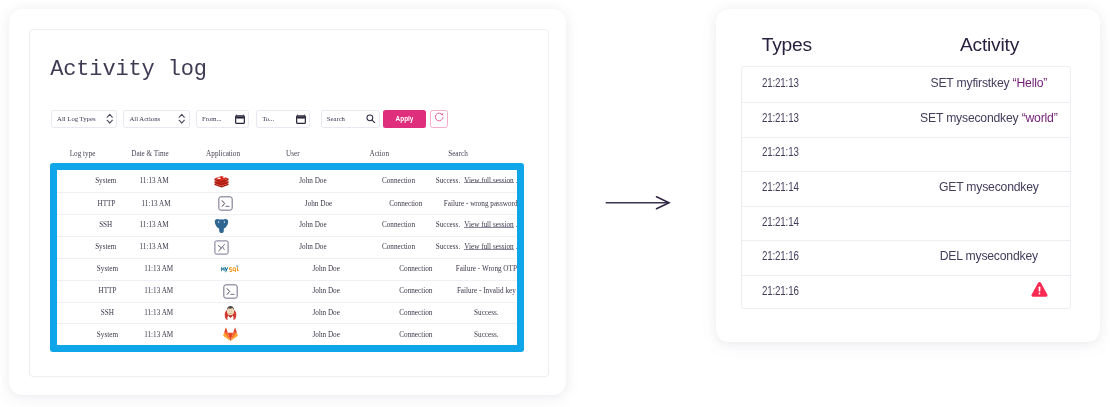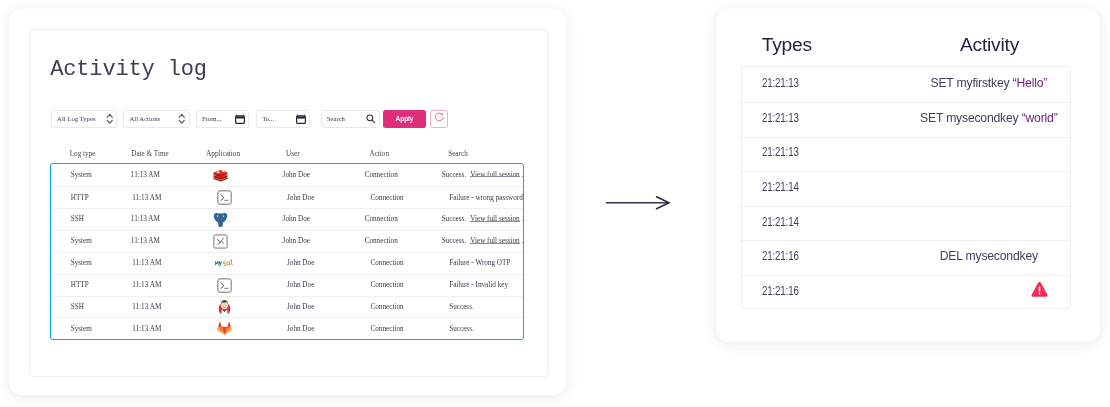--- a/index.html
+++ b/index.html
@@ -47,21 +47,21 @@
     width:18.2px; height:18px; border-radius:2.5px; background:#fff;
     border:1px solid #f4aecb; display:flex; align-items:center; justify-content:center;
   }
 
   
   #log-table{ position:absolute; left:50.2px; top:144px; width:474.3px; }
   #log-table .th{ display:flex; height:19.2px; align-items:center; font-size:7.2px; color:#4a4357;
      letter-spacing:0px; }
   #log-table .row{ display:flex; height:21.9px; align-items:center; font-size:7.2px; color:#3c3549;
     border-top:1px solid #f1eff4; }
-  #log-table .rows{ border:1px solid #0ea5e9; border-radius:3px; }
+  #log-table .rows{ border:7px solid #0ea5e9; border-radius:3px;text-align:center; }
   #log-table .rows .row:first-child{ border-top:none; }
   .c0{ width:81px; padding-left:19.5px; }
   .c1{ width:41px; white-space:nowrap; }
   .c2{ width:101.8px; text-align:center; display:flex; align-items:center; justify-content:center; }
   .c3{ width:66.5px;margin-left:12px; }
   .c4{ width:78.7px;margin-left:17px; }
   .c5{ flex:1; white-space:nowrap; }
   .ulink{ text-decoration:none; position:relative; }
   .ulink::after{ content:""; position:absolute; left:0; right:0; bottom:1.8px; height:1px; background:#8e889e; }
   .gp{ display:inline-block; width:4px; }
@@ -358,20 +358,21 @@
     </div>
     <div class="r">
       <div class="k0"><span>21:21:13</span></div>
       <div class="k1"><span>SET mysecondkey&nbsp;</span><span class="val">“world”</span></div>
     </div>
     <div class="r">
       <div class="k0"><span>21:21:13</span></div>
     </div>
     <div class="r">
       <div class="k0"><span>21:21:14</span></div>
+      <div class="k1"><span>GET mysecondkey</span></div>
     </div>
     <div class="r">
       <div class="k0"><span>21:21:14</span></div>
     </div>
     <div class="r">
       <div class="k0"><span>21:21:16</span></div>
       <div class="k1"><span>DEL mysecondkey</span></div>
     </div>
     <div class="r">
       <div class="k0"><span>21:21:16</span></div>

